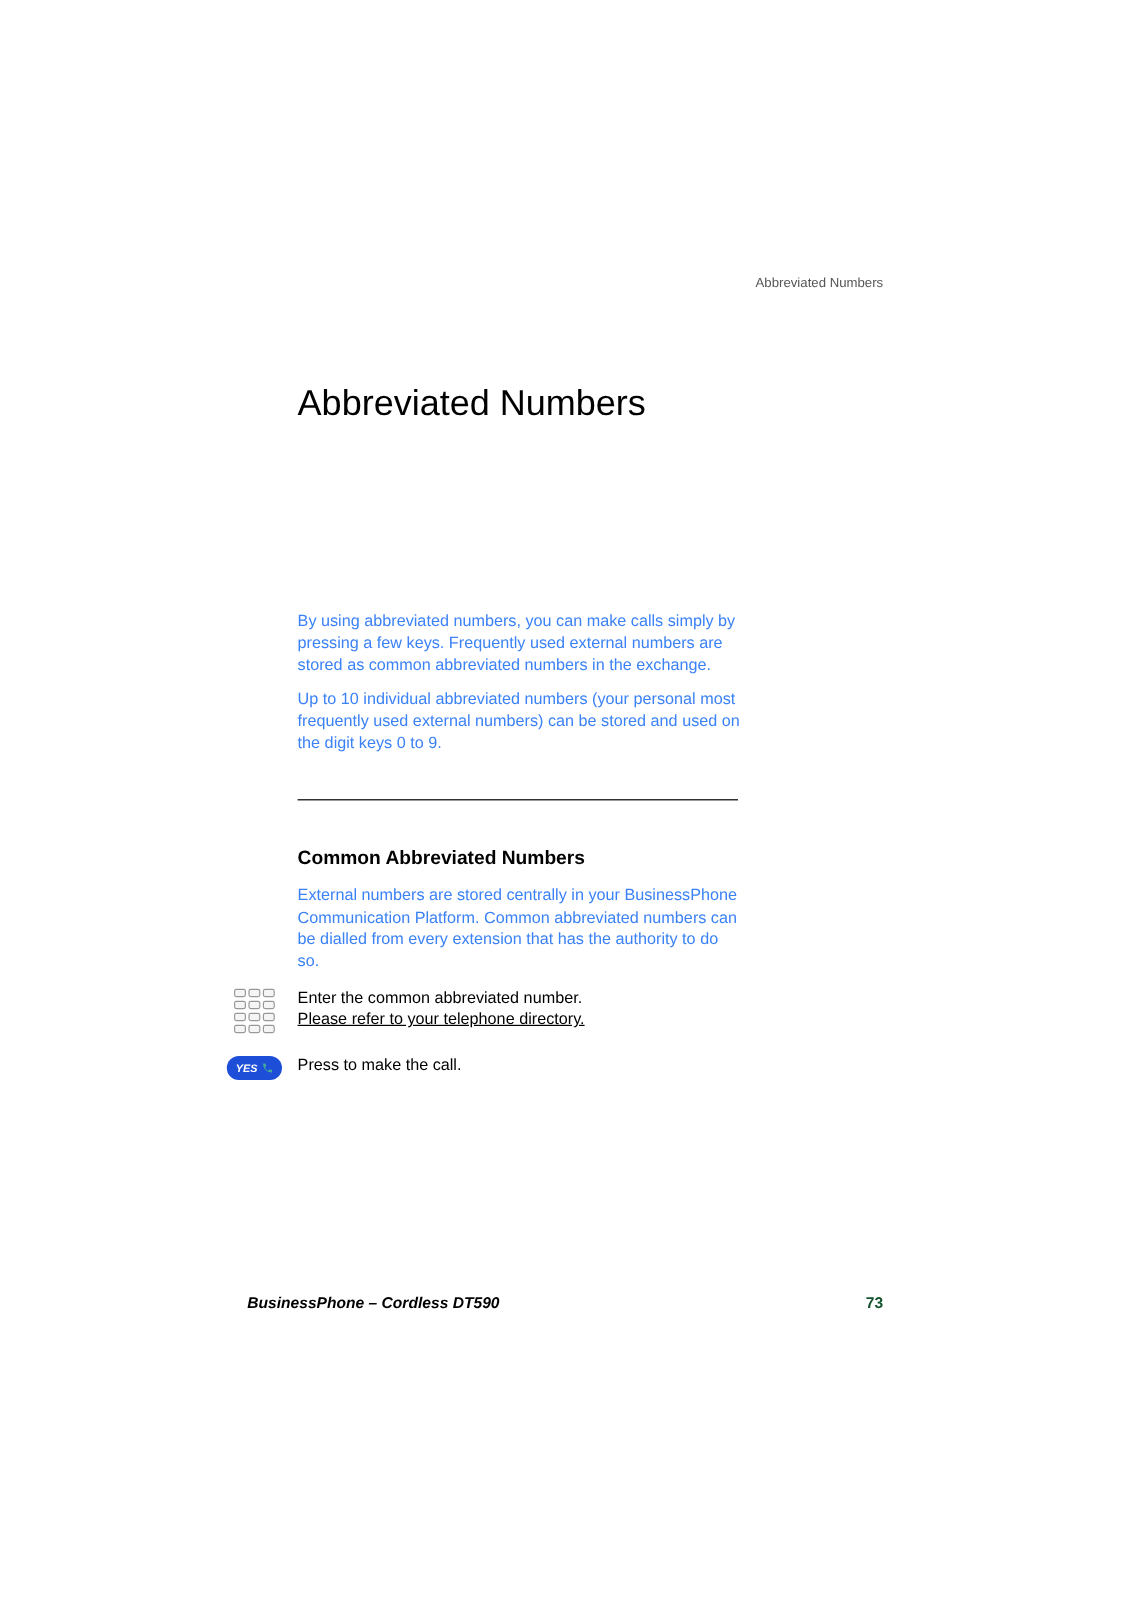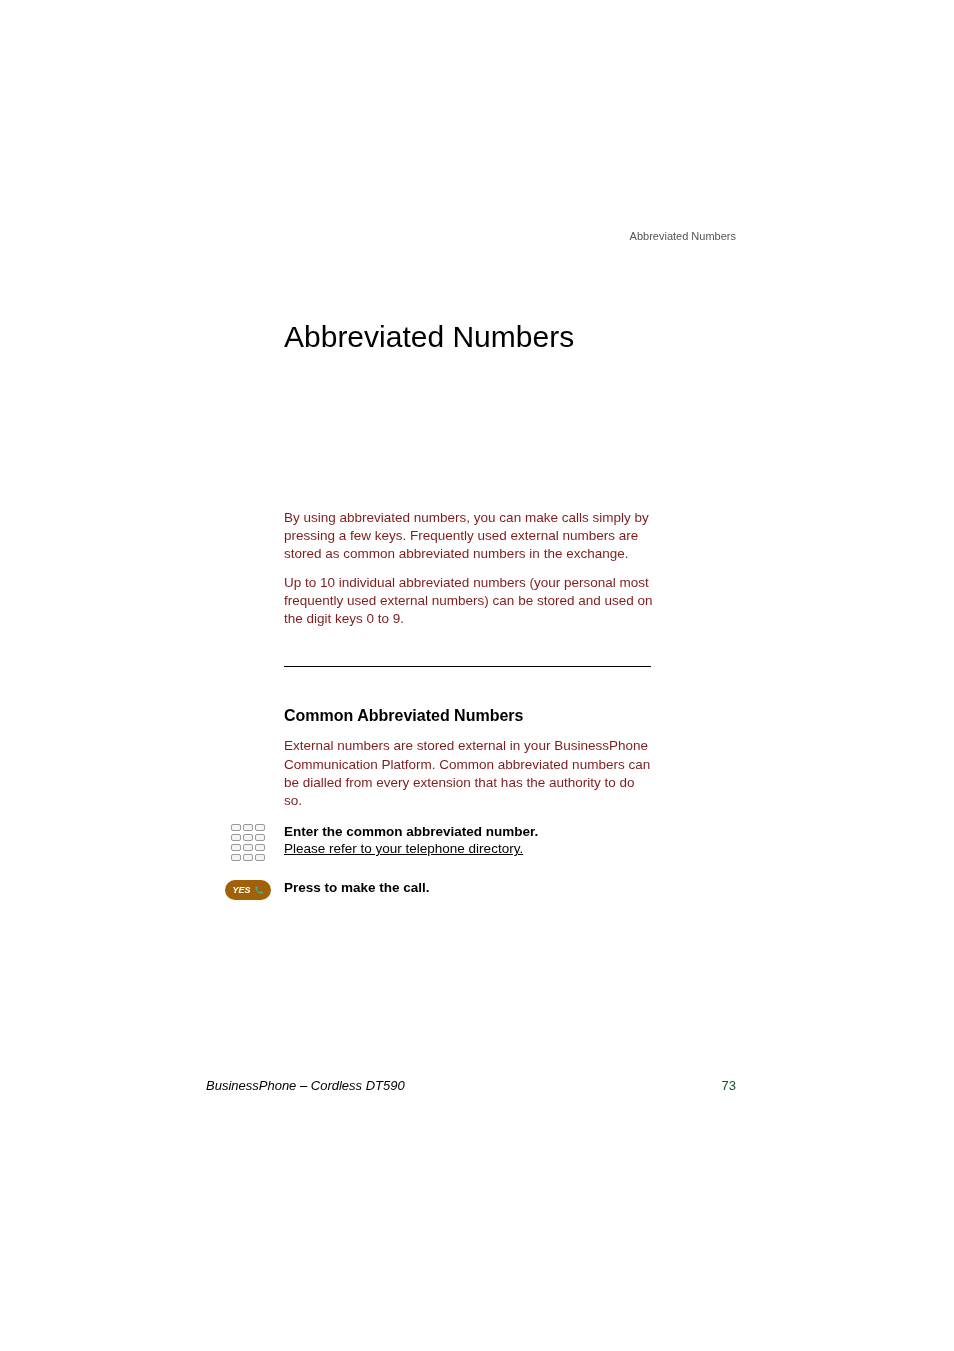--- a/index.html
+++ b/index.html
@@ -12,21 +12,21 @@
       height: 1351px;
       background: #ffffff;
       font-family: Arial, Helvetica, sans-serif;
       position: relative;
       color: #000;
     }
     .page {
       position: relative;
       width: 100%;
       height: 100%;
-      padding: 230px 218px 0 120px;
+      padding: 230px 218px 0 84px;
     }
     .header-small {
       position: absolute;
       top: 230px;
       right: 218px;
       font-size: 11px;
       color: #555;
     }
     .main-title {
       margin-top: 90px;
@@ -35,21 +35,21 @@
       font-weight: normal;
       color: #000;
     }
     .body-section {
       margin-top: 155px;
       margin-left: 164px;
     }
     .paragraph {
       font-size: 13.5px;
       line-height: 1.35;
-      color: #7f1d1d;
+      color: #3b82f6;
       margin-bottom: 10px;
       max-width: 370px;
     }
     .divider {
       margin-top: 38px;
       margin-left: 164px;
       width: 367px;
       border: none;
       border-top: 1.5px solid #000;
     }
@@ -75,21 +75,21 @@
       display: flex;
       justify-content: center;
     }
     .text-col {
       margin-left: 0;
       flex: 1;
       max-width: 370px;
     }
     .bold-instruction {
       font-size: 13.5px;
-      font-weight: bold;
+      font-weight: normal;
       color: #000;
     }
     .sub-instruction {
       font-size: 13.5px;
       color: #000;
       margin-top: 2px;
       text-decoration: underline;
     }
     .keypad-icon {
       display: grid;
@@ -103,40 +103,41 @@
       border: 0.5px solid #999;
       border-radius: 2px;
       background: #f5f5f5;
     }
     .yes-button {
       display: inline-flex;
       align-items: center;
       justify-content: center;
       width: 46px;
       height: 20px;
-      background: #a16207;
+      background: #1d4ed8;
       border-radius: 10px;
       color: #fff;
       font-size: 9px;
       font-style: italic;
       font-weight: bold;
       gap: 3px;
     }
     .yes-button svg {
       width: 10px;
       height: 10px;
     }
     .footer {
       position: absolute;
       bottom: 258px;
       left: 206px;
       right: 218px;
       display: flex;
       justify-content: space-between;
       align-items: flex-end;
+      font-weight: bold;
     }
     .footer-left {
       font-size: 13px;
       font-style: italic;
       color: #000;
     }
     .footer-right {
       font-size: 13px;
       color: #14532d;
     }
@@ -152,21 +153,21 @@
   <div class="body-section">
     <p class="paragraph">By using abbreviated numbers, you can make calls simply by pressing a few keys. Frequently used external numbers are stored as common abbreviated numbers in the exchange.</p>
     <p class="paragraph">Up to 10 individual abbreviated numbers (your personal most frequently used external numbers) can be stored and used on the digit keys 0 to 9.</p>
   </div>
 
   <hr class="divider">
 
   <h2 class="section-title">Common Abbreviated Numbers</h2>
 
   <div class="section-body">
-    <p class="paragraph">External numbers are stored external in your BusinessPhone Communication Platform. Common abbreviated numbers can be dialled from every extension that has the authority to do so.</p>
+    <p class="paragraph">External numbers are stored centrally in your BusinessPhone Communication Platform. Common abbreviated numbers can be dialled from every extension that has the authority to do so.</p>
   </div>
 
   <div class="instruction-row">
     <div class="icon-col">
       <div class="keypad-icon">
         <span></span>
           <span></span>
           <span></span>
         <span></span>
           <span></span>

